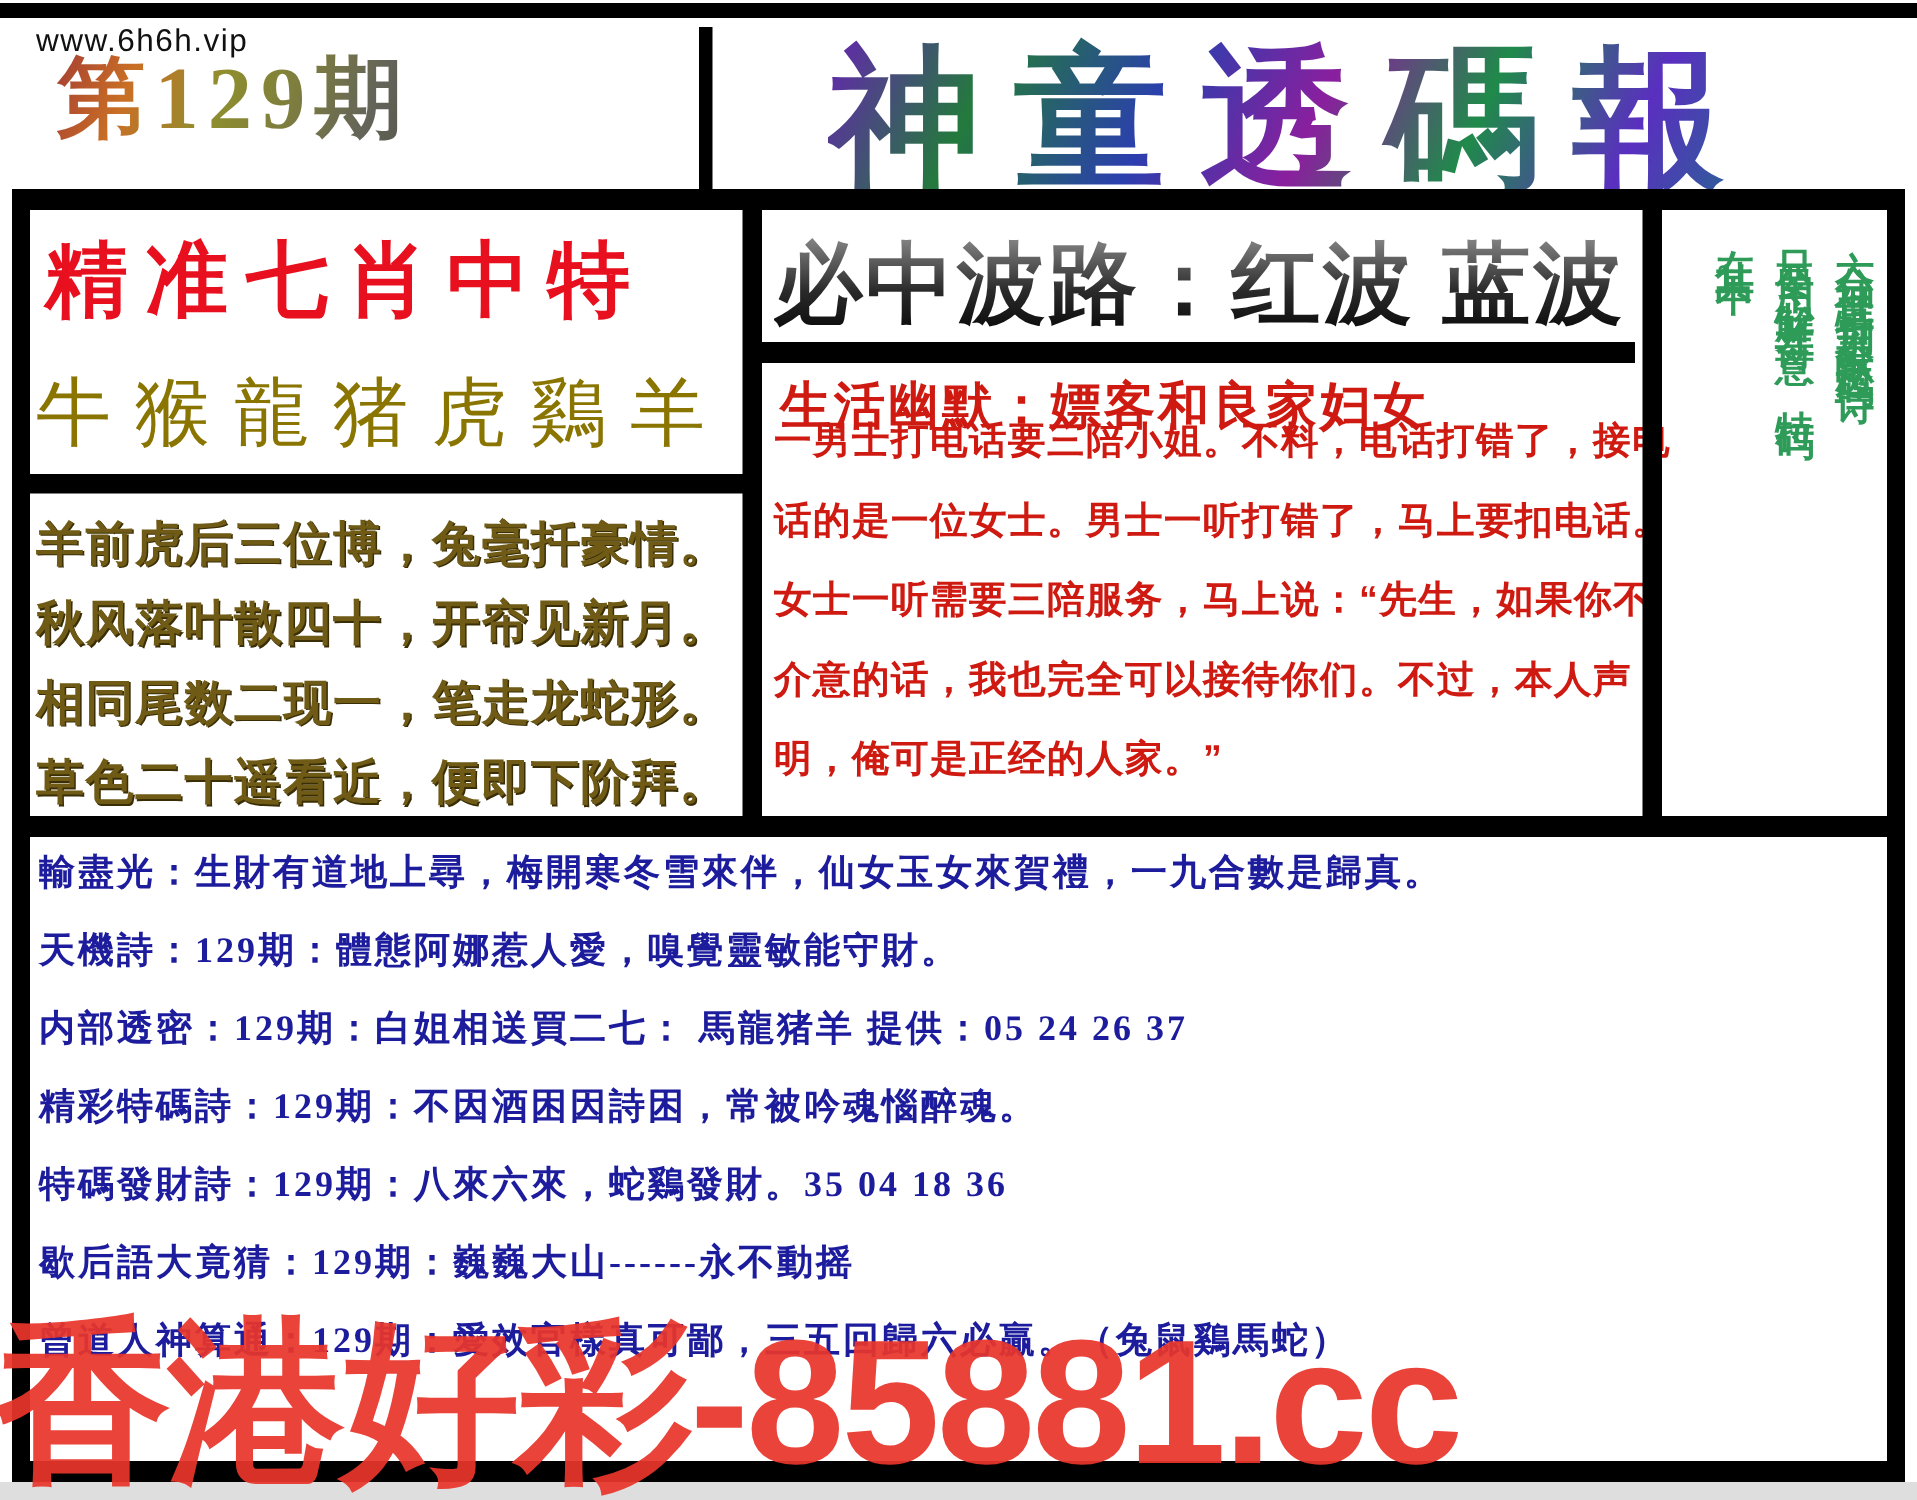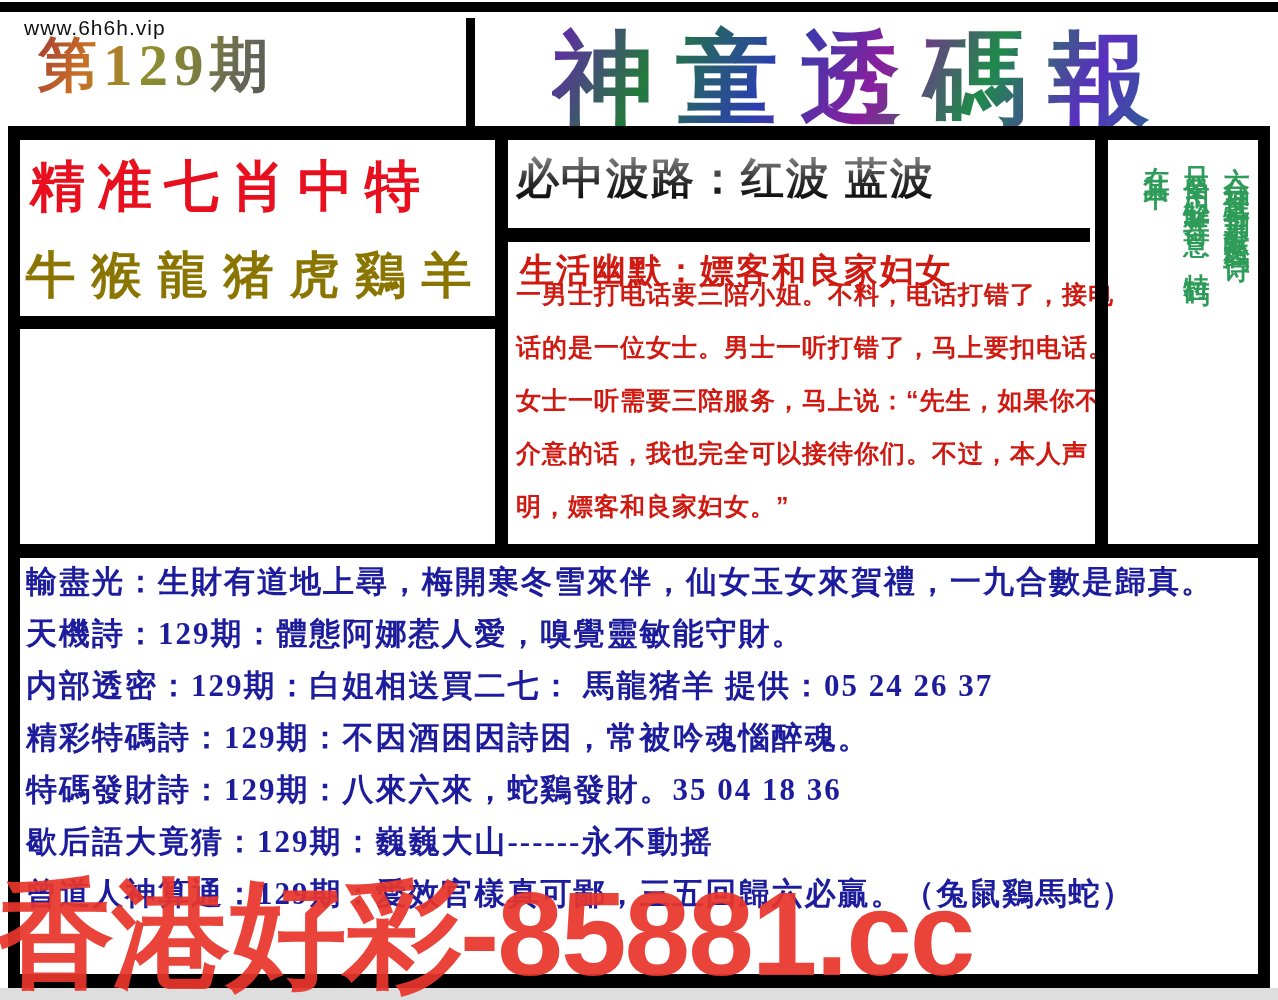--- a/index.html
+++ b/index.html
@@ -37,37 +37,37 @@
   #frame-bottom { left:8px;  top:974px; width:1262px; height:14px; }
   #frame-mid    { left:8px;  top:544px; width:1262px; height:14px; }
   #below-strip  { left:0; top:988px; width:1278px; height:12px; background:#dedede; position:absolute; }
 
   
   #left-headline {
     left:30px; top:150px; width:455px; 
     font-size:55px; font-weight:bold; letter-spacing:12px; color:#e8101e; white-space:nowrap;
   }
   #left-zodiacs {
-    left:24px; top:242px; width:465px; text-align:center;
-    font-size:50px; font-weight:bold; letter-spacing:16px; color:#8a7500; white-space:nowrap;
+    left:24px; top:242px; width:465px; 
+    font-size:50px; font-weight:normal; letter-spacing:16px; color:#8a7500; white-space:nowrap;
   }
   #left-divider { left:20px; top:316px; width:487px; height:13px; }
   #left-verses { left:24px; top:336px; width:470px; }
   .verse-line {
     font-size:32px; font-weight:bold; color:#6f5b16; letter-spacing:1px;
     line-height:53px; white-space:nowrap;
     text-shadow:1px 1px 0 #3a2e06;
   }
 
   
   #mid-vborder { left:495px; top:140px; width:13px; height:404px; }
 
   
   #wave-header {
-    left:516px; top:150px; width:575px; font-size:43px; font-weight:bold;
+    left:516px; top:150px; width:575px; font-size:59px; font-weight:bold;
     letter-spacing:2px; white-space:nowrap;
     background:linear-gradient(#9a9a9a 0%,#2a2a2a 55%,#000 100%);
     -webkit-background-clip:text; background-clip:text; color:transparent;
   }
   #wave-bar { left:508px; top:228px; width:582px; height:14px; }
   #humor-title {
     left:520px; top:248px; font-size:34px; font-weight:bold; color:#cf1a12;
     letter-spacing:2px; white-space:nowrap;
   }
   #humor-body { left:516px; top:268px; width:578px; }
@@ -83,21 +83,21 @@
     writing-mode:vertical-rl; text-orientation:upright;
   }
   .vcol {
     font-size:26px; font-weight:bold; color:#2e9c58; letter-spacing:9px;
     margin:0 5px; white-space:nowrap;
   }
 
   
   #bottom-lines { left:26px; top:556px; width:1230px; }
   .bottom-line {
-    font-size:31px; font-weight:bold; color:#1c1c9c; letter-spacing:2px;
+    font-size:24px; font-weight:bold; color:#1c1c9c; letter-spacing:2px;
     line-height:52px; white-space:nowrap;
     font-family:"Liberation Serif", serif;
   }
 
   
   #watermark {
     left:-4px; top:856px; font-size:118px; font-weight:bold;
     color:rgba(232,53,43,0.93); white-space:nowrap; letter-spacing:-2px;
     z-index:5;
   }
@@ -116,32 +116,38 @@
   <div id="frame-top" class="bar"></div>
   <div id="frame-left" class="bar"></div>
   <div id="frame-right" class="bar"></div>
   <div id="frame-mid" class="bar"></div>
   <div id="frame-bottom" class="bar"></div>
   <div id="below-strip"></div>
 
   <div id="left-headline" class="abs">精准七肖中特</div>
   <div id="left-zodiacs" class="abs">牛猴龍猪虎鷄羊</div>
   <div id="left-divider" class="bar"></div>
+  <div id="left-verses" class="abs">
+    <div class="verse-line">羊前虎后三位博，兔毫扦豪情。</div>
+    <div class="verse-line">秋风落叶散四十，开帘见新月。</div>
+    <div class="verse-line">相同尾数二现一，笔走龙蛇形。</div>
+    <div class="verse-line">草色二十遥看近，便即下阶拜。</div>
+  </div>
 
   <div id="mid-vborder" class="bar"></div>
 
   <div id="wave-header" class="abs">必中波路：红波 蓝波</div>
   <div id="wave-bar" class="bar"></div>
   <div id="humor-title" class="abs">生活幽默：嫖客和良家妇女</div>
   <div id="humor-body" class="abs">
     <div class="humor-line">一男士打电话要三陪小姐。不料，电话打错了，接电</div>
     <div class="humor-line">话的是一位女士。男士一听打错了，马上要扣电话。</div>
     <div class="humor-line">女士一听需要三陪服务，马上说：“先生，如果你不</div>
     <div class="humor-line">介意的话，我也完全可以接待你们。不过，本人声</div>
-    <div class="humor-line">明，嫖客和良家妇女。”</div>
+    <div class="humor-line">明，俺可是正经的人家。”</div>
   </div>
 
   <div id="right-vborder" class="bar"></div>
 
   <div id="right-panel" class="abs">
     <div class="vcol">六合神童特别奉献透码诗</div>
     <div class="vcol">只要用心解开诗意，特码</div>
     <div class="vcol">在其中。</div>
   </div>
 

